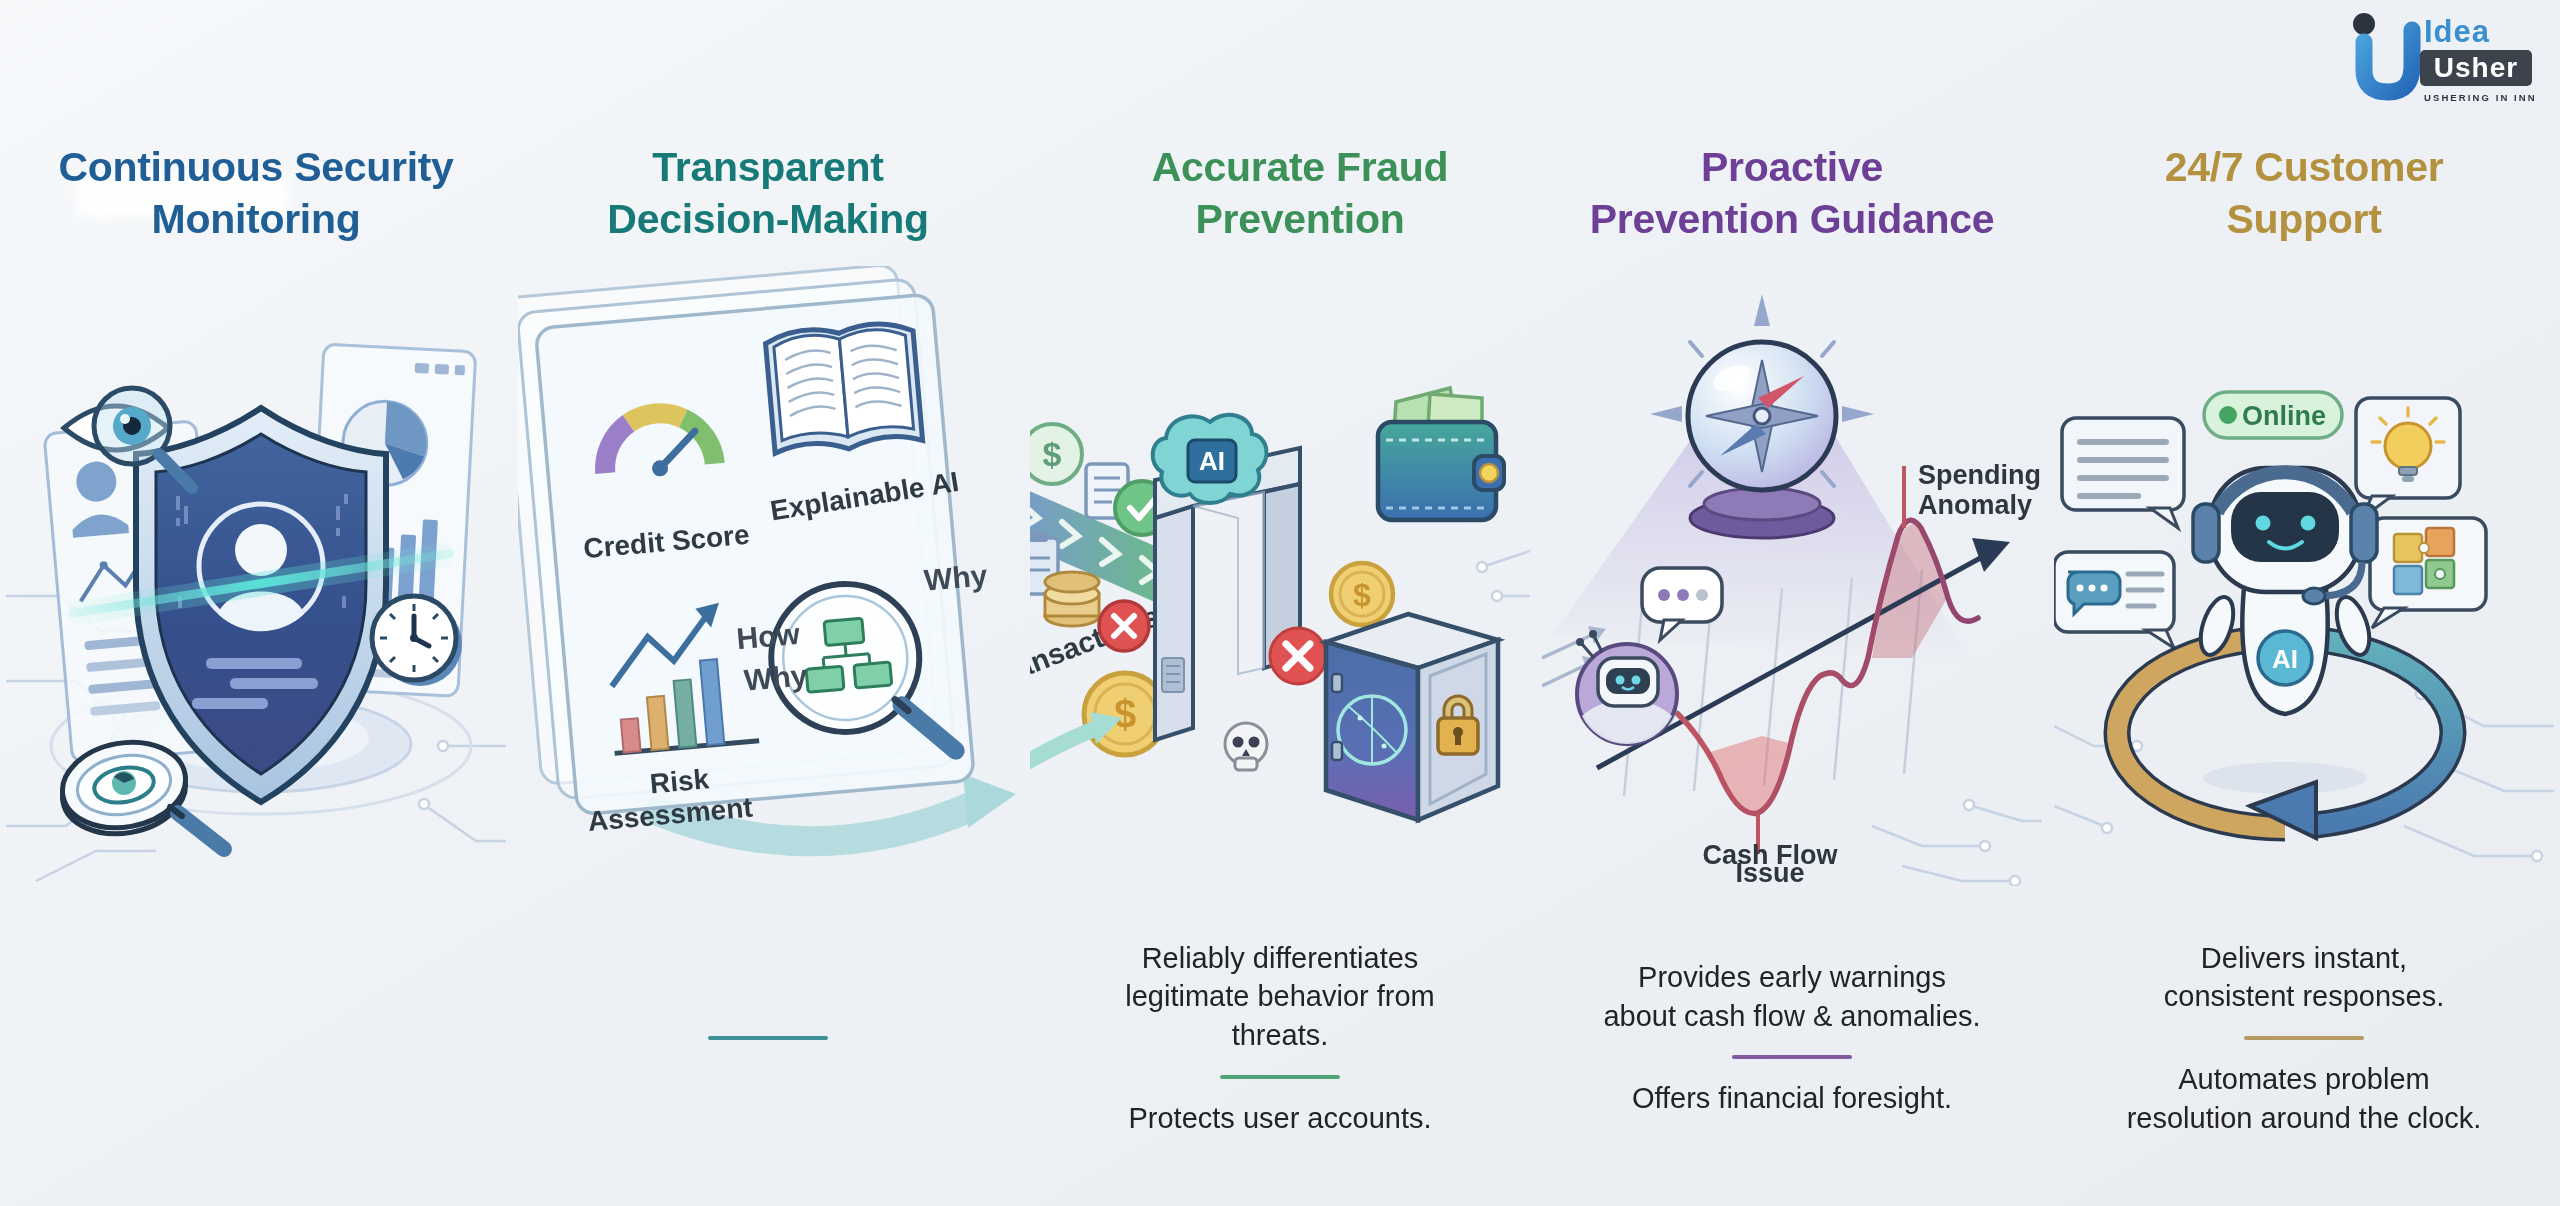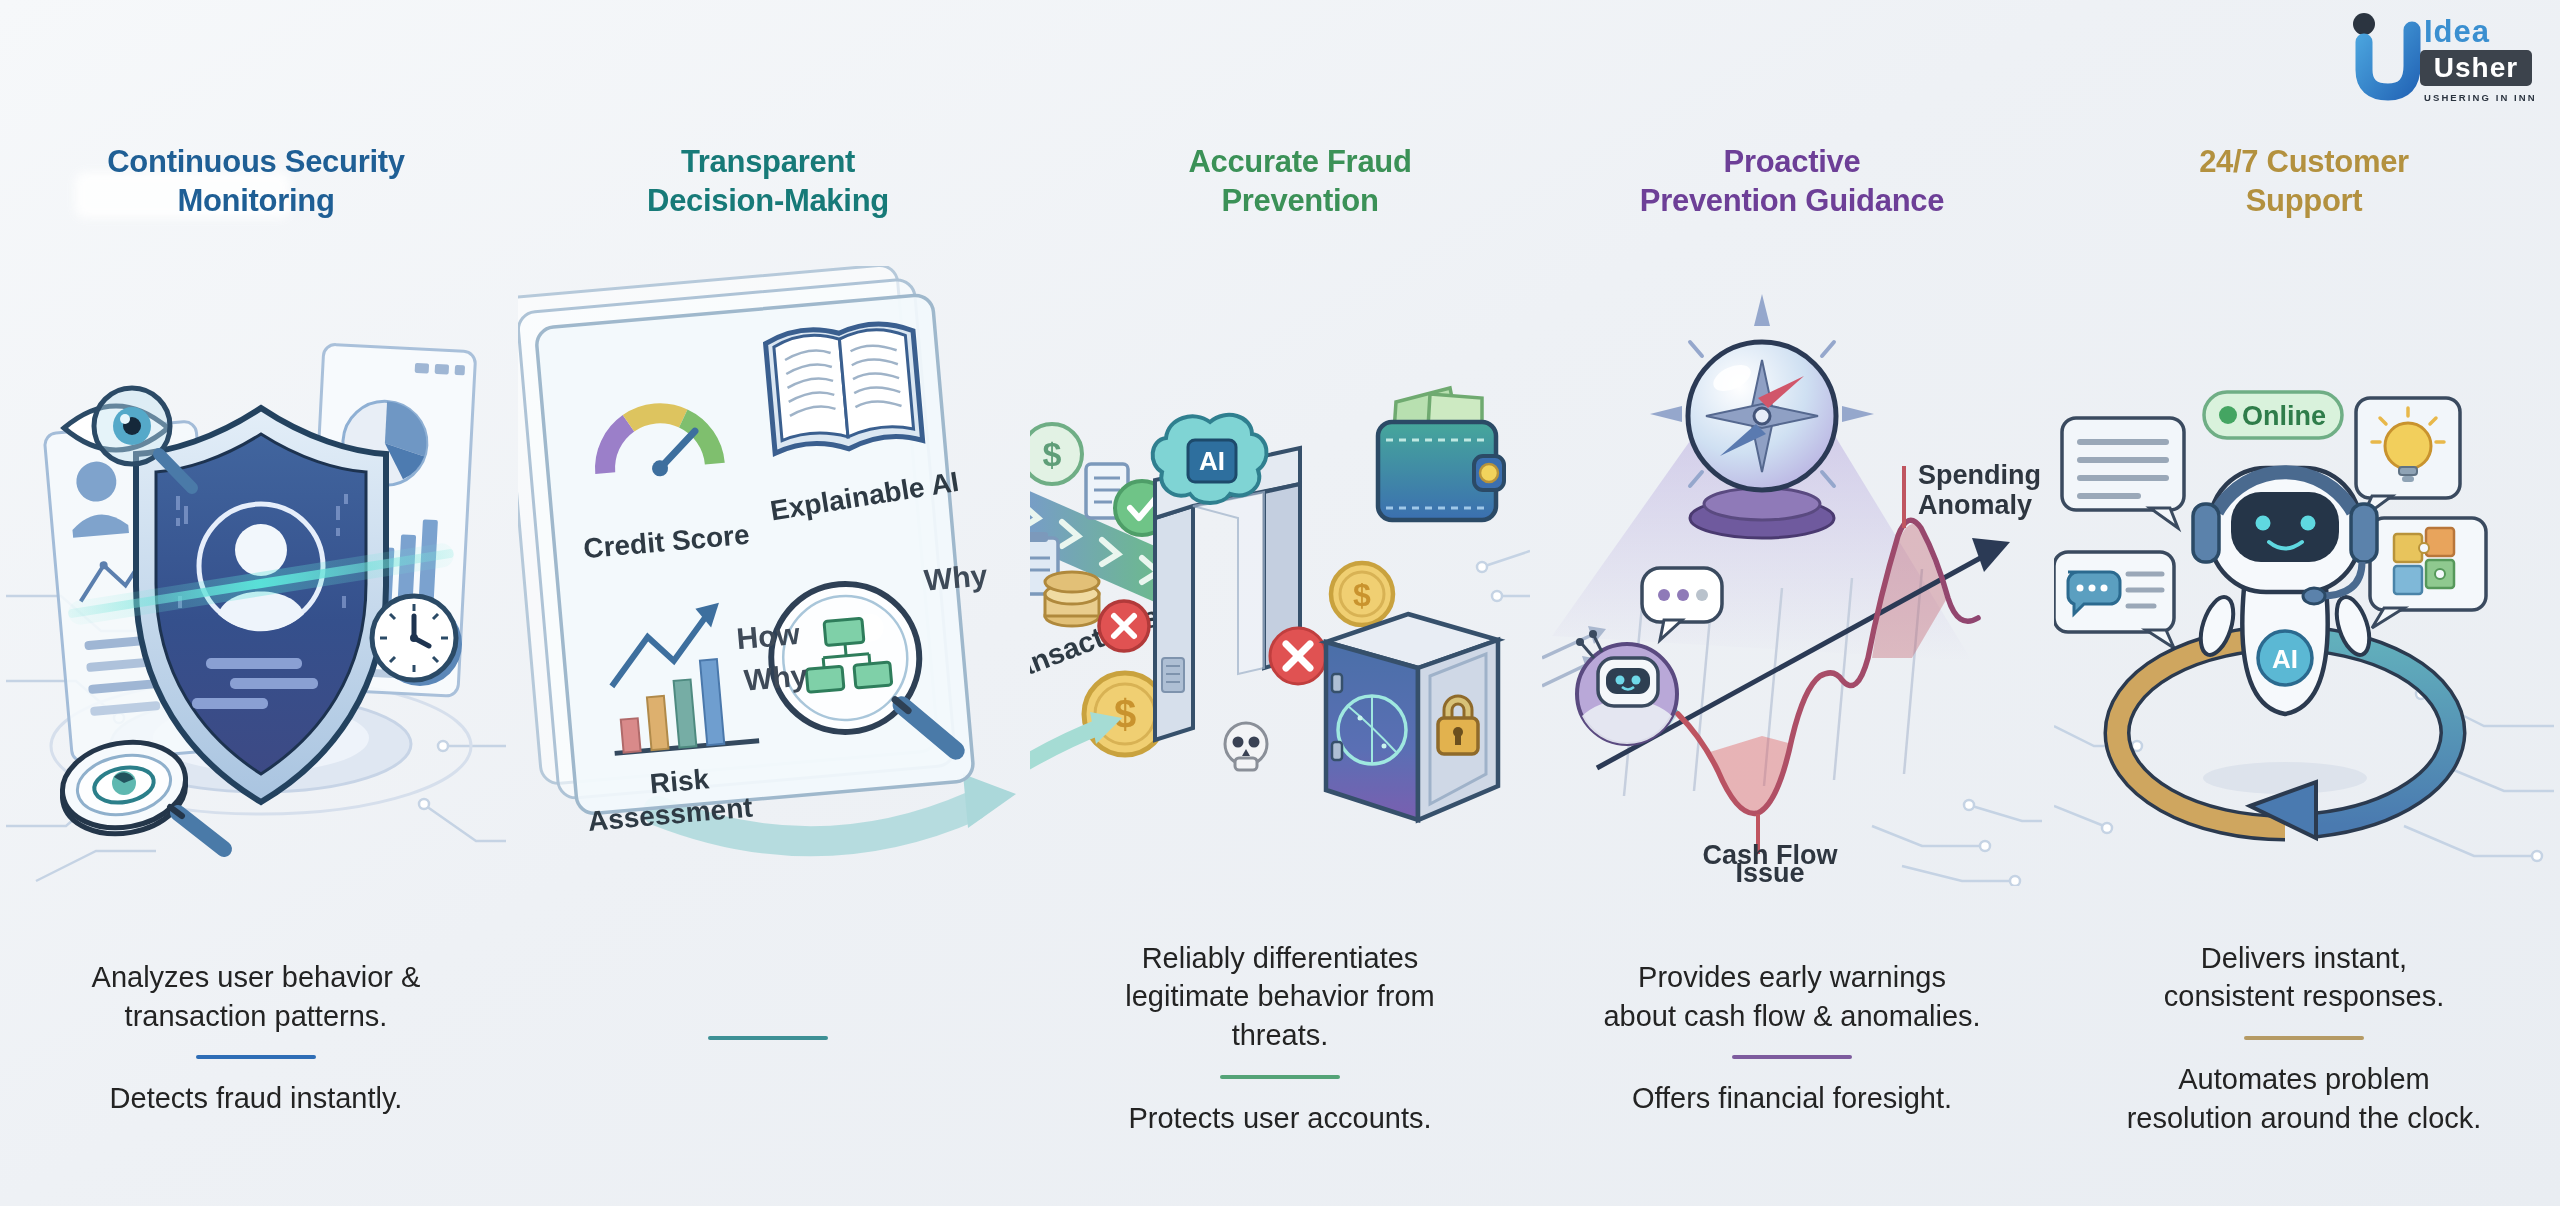--- a/index.html
+++ b/index.html
@@ -4,21 +4,21 @@
 <style>
   html,body{margin:0;padding:0;background:#dfe3e8;}
   .canvas{
     position:relative;width:2560px;height:1206px;overflow:hidden;
     background:linear-gradient(150deg,#f6f8fa 0%,#eef1f5 45%,#e9edf2 100%);
     font-family:"Liberation Sans",sans-serif;
   }
   .cols{position:absolute;inset:0;display:flex;}
   .column{width:512px;display:flex;flex-direction:column;align-items:center;padding-top:142px;box-sizing:border-box;}
   .title{
-    font-weight:bold;font-size:31px;line-height:1.26;text-align:center;
+    font-weight:bold;font-size:41px;line-height:1.26;text-align:center;
     white-space:pre-line;letter-spacing:-0.3px;height:116px;margin:0;
   }
   .illus{width:500px;height:620px;margin-top:8px;flex:none;}
   .textblock{height:300px;display:flex;flex-direction:column;justify-content:center;align-items:center;margin-top:2px;}
   .desc{font-size:29px;line-height:1.33;color:#232323;text-align:center;white-space:pre-line;margin:0;}
   .divider{width:120px;height:4px;border-radius:2px;margin:20px auto;}
   .erased{position:absolute;left:75px;top:172px;width:215px;height:46px;background:#fff;border-radius:10px;filter:blur(5px);opacity:.9;}
   .logo{position:absolute;top:8px;right:26px;width:186px;height:100px;}
   svg text{font-family:"Liberation Sans",sans-serif;}
 </style>
@@ -164,26 +164,20 @@
           <ellipse cx="58" cy="70" rx="62" ry="42" fill="#e9f1f8" stroke="#24364a" stroke-width="5" transform="rotate(-10 58 70)"></ellipse>
           <ellipse cx="58" cy="64" rx="62" ry="42" fill="#f6fafd" stroke="#24364a" stroke-width="5" transform="rotate(-10 58 64)"></ellipse>
           <ellipse cx="58" cy="64" rx="47" ry="29" fill="#fdfeff" stroke="#8fb0cc" stroke-width="3" transform="rotate(-10 58 64)"></ellipse>
           <ellipse cx="58" cy="64" rx="30" ry="17" fill="#ffffff" stroke="#2b7f8a" stroke-width="4" transform="rotate(-10 58 64)"></ellipse>
           <circle cx="58" cy="62" r="12" fill="#5fb8b0"></circle>
           <path d="M48,56 A12,12 0 0 1 68,58 L58,62 Z" fill="#23535e"></path>
           <line x1="112" y1="92" x2="158" y2="128" stroke="#4a7aa8" stroke-width="16" stroke-linecap="round"></line>
           <line x1="104" y1="86" x2="116" y2="95" stroke="#24364a" stroke-width="6" stroke-linecap="round"></line>
         </g>
       </svg>
-      <div class="textblock">
-        <p class="desc">Analyzes user behavior &amp;
-transaction patterns.</p>
-        <div class="divider" style="background: rgb(46, 109, 182);"></div>
-        <p class="desc">Detects fraud instantly.</p>
-      </div>
     </div>
 
     <div class="column">
       <h2 class="title" style="color: rgb(23, 122, 120);">Transparent
 Decision-Making</h2>
       <svg class="illus" viewBox="0 0 500 620">
 
         <g>
           <path d="M140,545 Q300,608 455,540" fill="none" stroke="#abd8da" stroke-width="30" stroke-linecap="round" opacity="0.85"></path>
           <polygon points="445,508 498,528 450,562" fill="#abd8da"></polygon>

